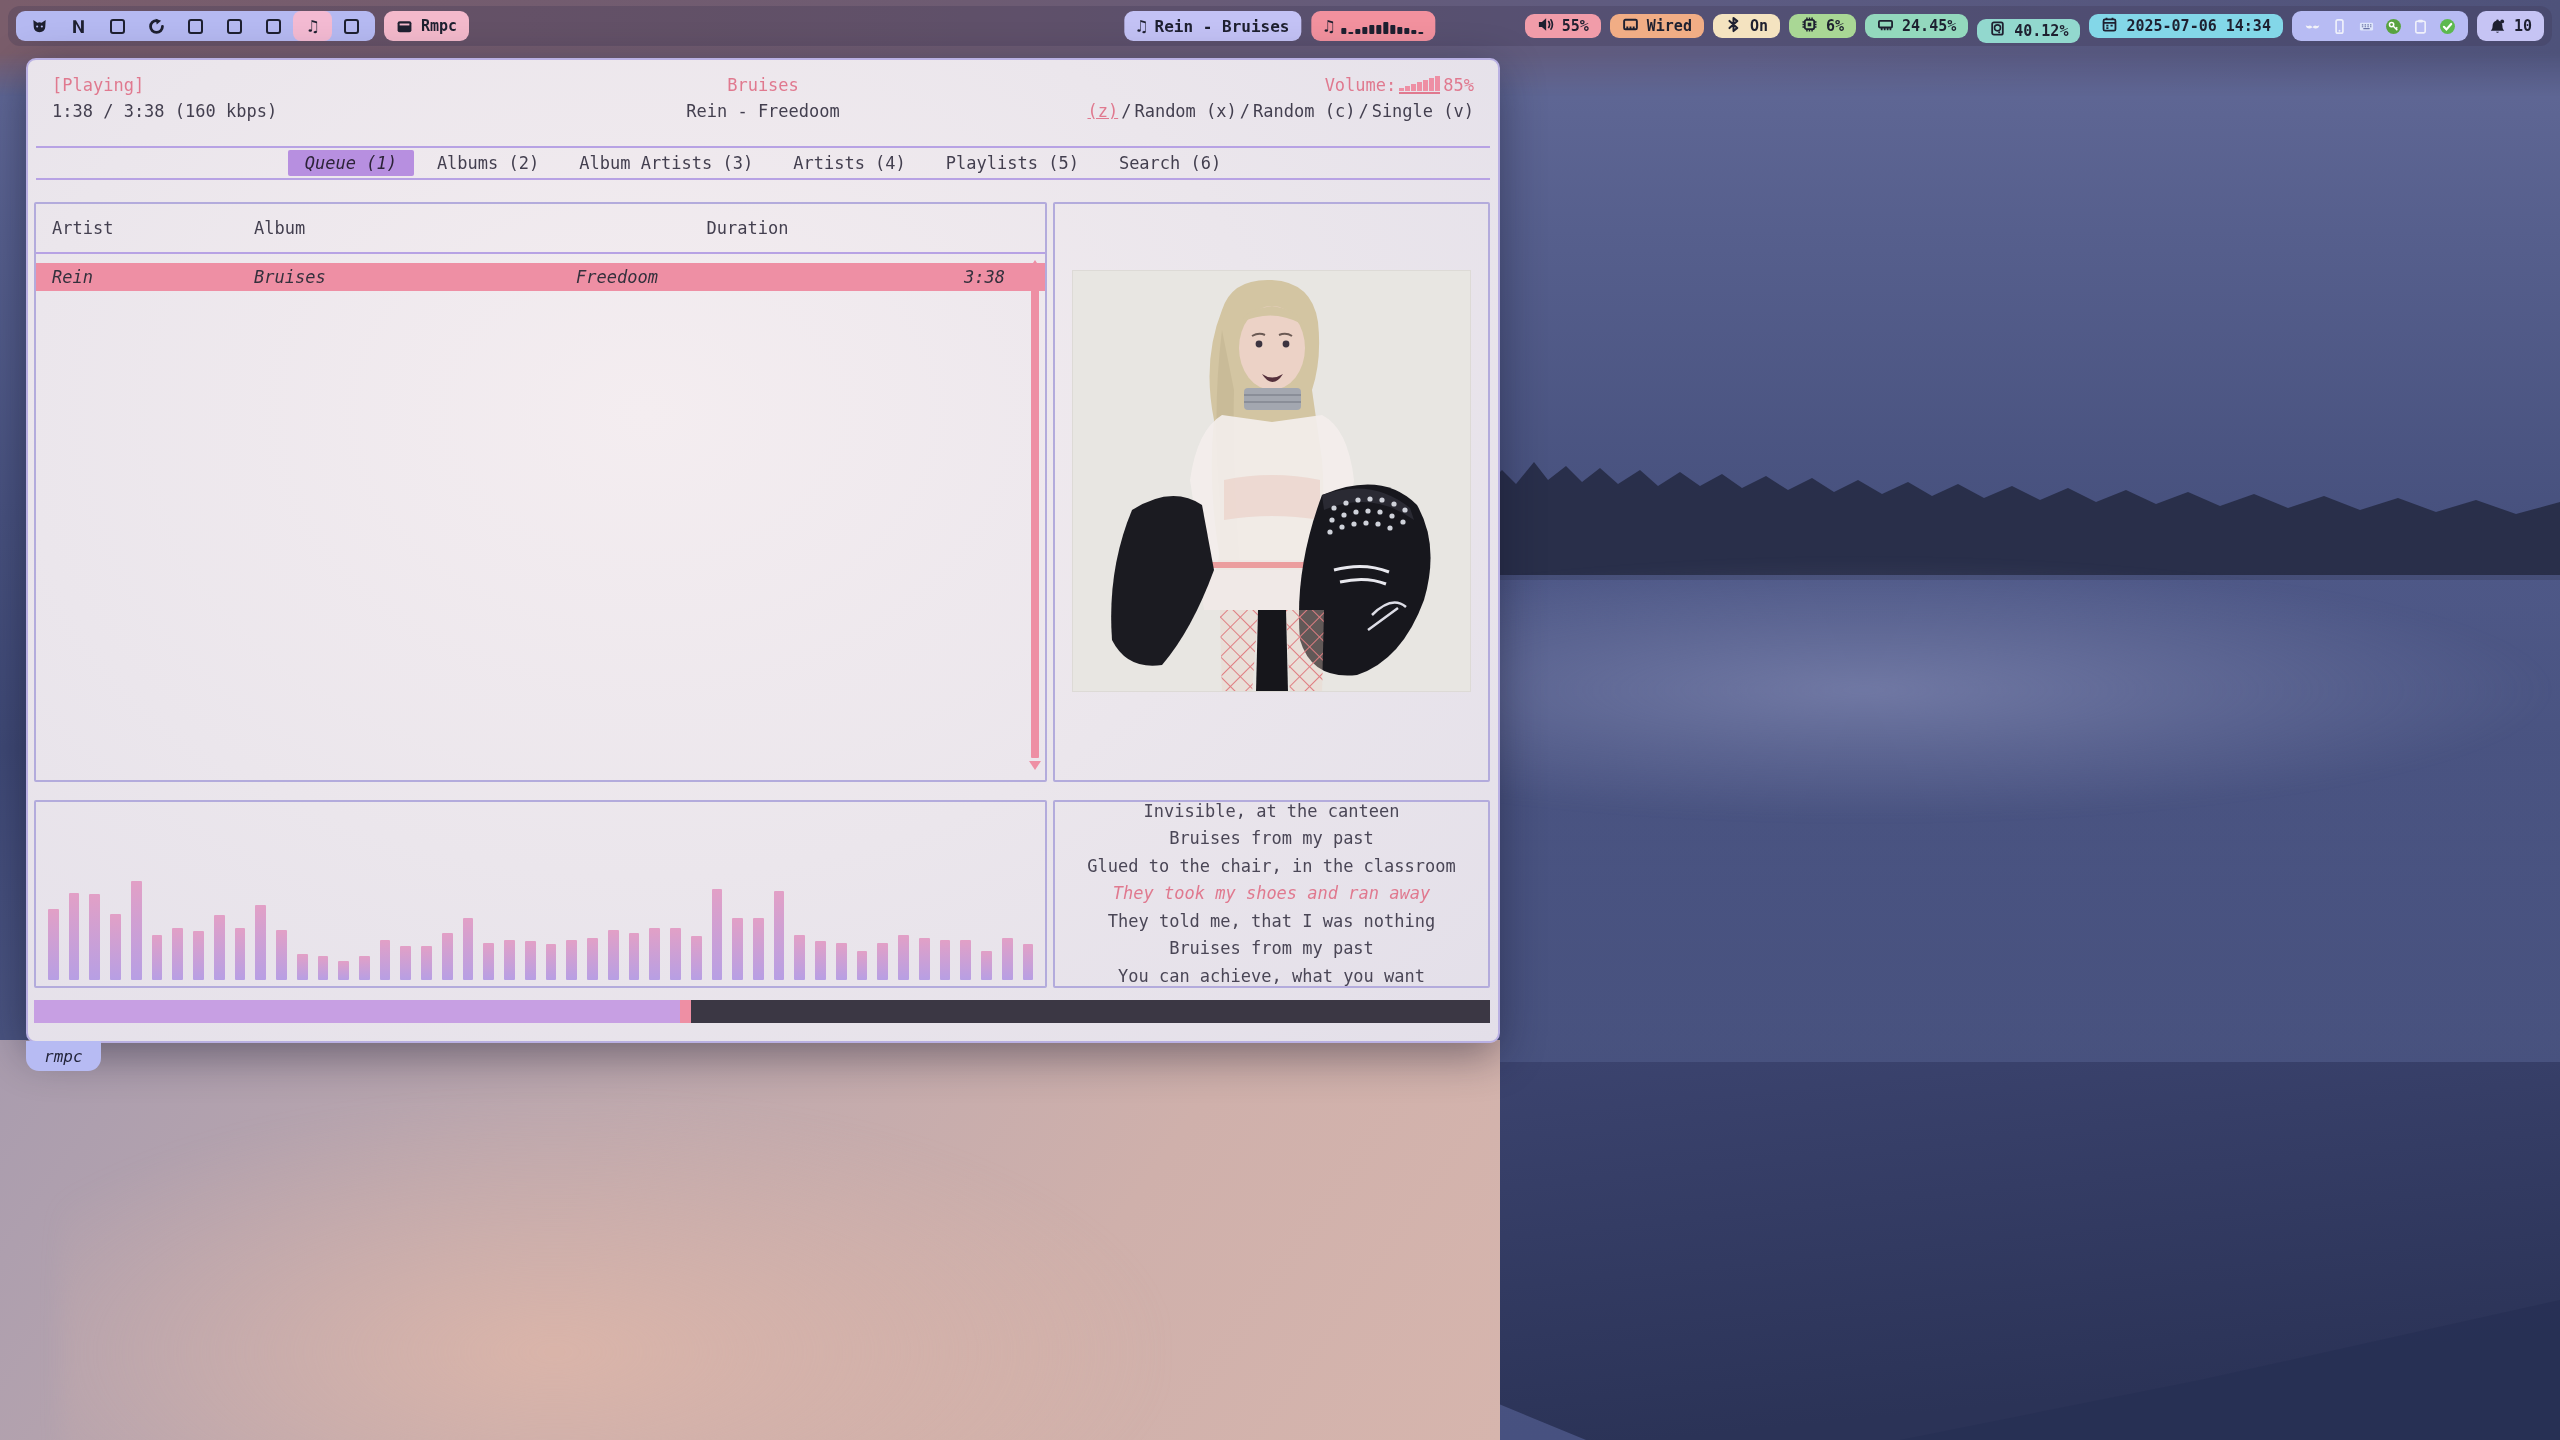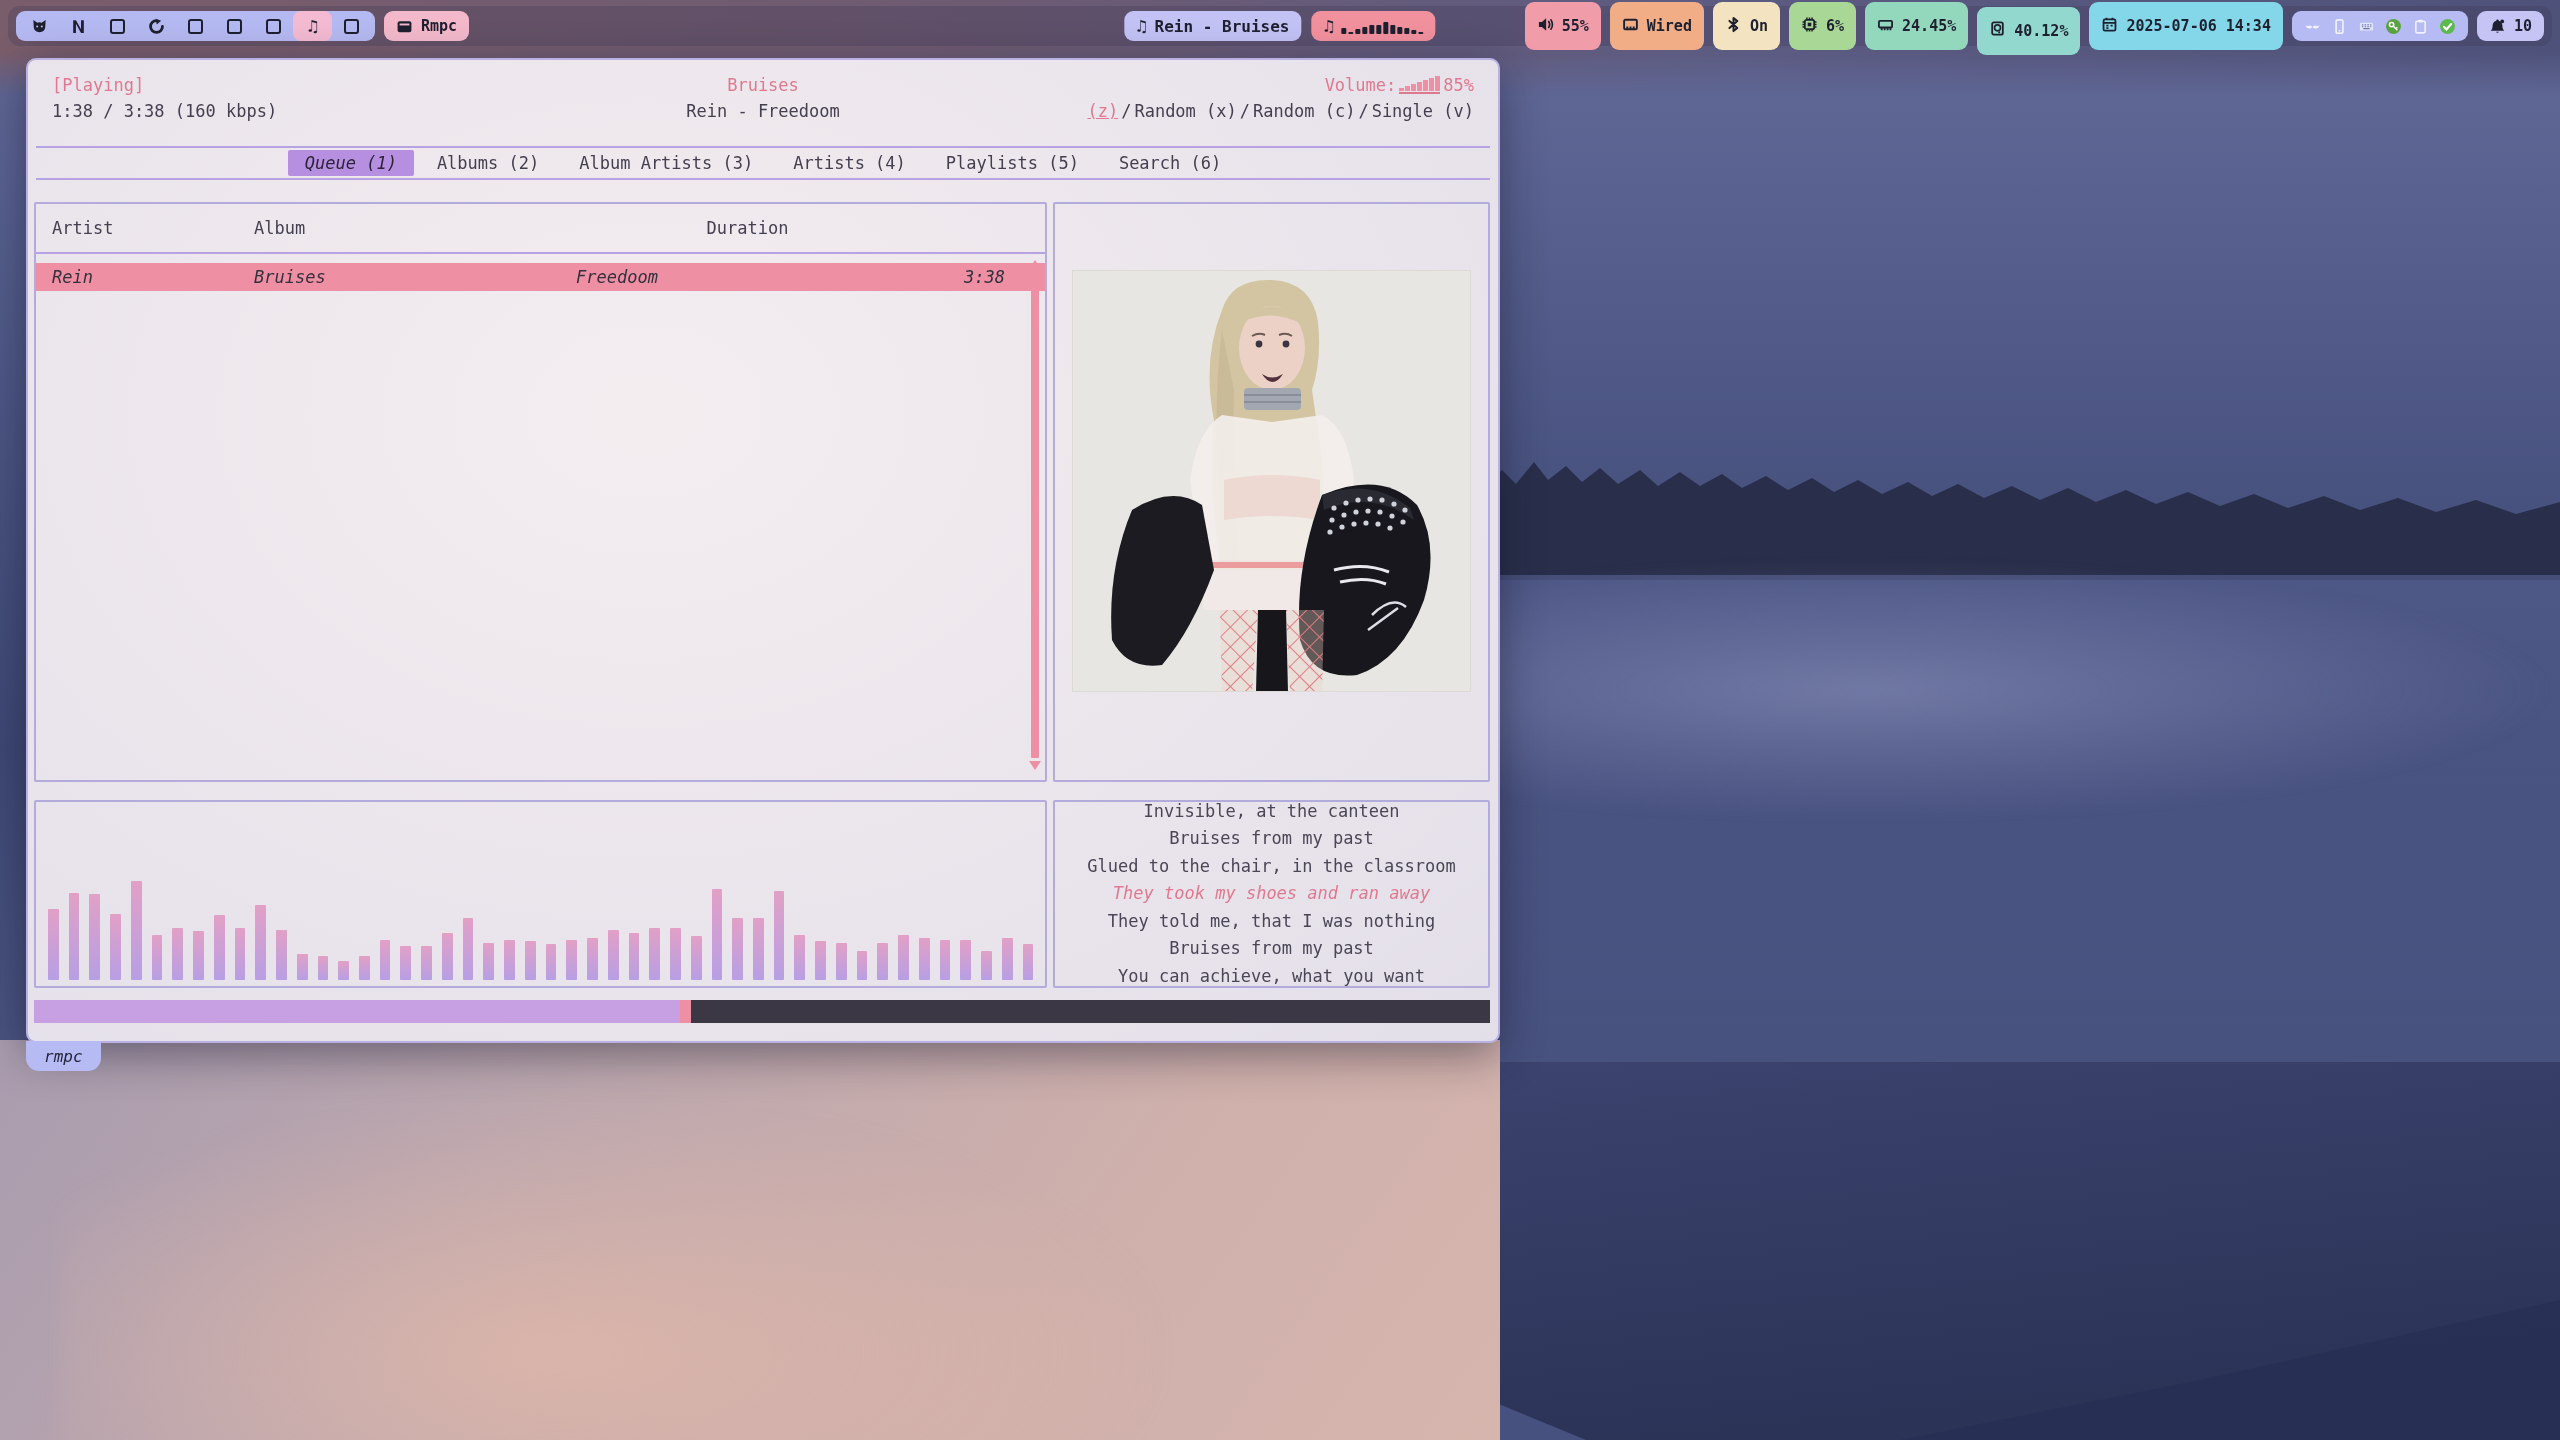--- a/index.html
+++ b/index.html
@@ -34,21 +34,21 @@
   .note-glyph{font-size:17px;line-height:1;}
   .task-pill{background:#f3b9cb;}
   .np-pill{background:#c3c2f5;font-size:16px;}
   .cava-pill{background:#f2919e;}
   .cava-bars{display:flex;align-items:flex-end;gap:2px;height:16px;}
   .cava-bars i{display:block;width:5px;background:#1e2030;border-radius:1px;}
   .tray-pill{background:#b7bbf3;gap:10px;}
   .bell-pill{background:#c6c4f4;}
   .pill svg{display:block;}
   ul.status-pills{list-style:none;margin:0;padding:0;display:flex;gap:9px;align-items:center;}
-  ul.status-pills li{display:flex;align-items:center;gap:8px;height:48px;border-radius:9px;padding:0 12px;}
+  ul.status-pills li{display:flex;align-items:center;gap:8px;height:24px;border-radius:9px;padding:0 12px;}
 
   
   .window{position:absolute;left:26px;top:58px;width:1474px;height:985px;box-sizing:border-box;
     border:2px solid #b9b0e3;border-radius:10px;
     background:radial-gradient(ellipse at 42% 36%,#f4edf0 0%,#ebe6ec 52%,#e3dfe9 100%);
     box-shadow:0 12px 44px rgba(18,18,40,.45);color:var(--text-dark);font-size:17px;}
   .window-tag{position:absolute;left:26px;top:1041px;height:30px;padding:0 18px;display:flex;align-items:center;
     background:#b7bbf3;color:#23243a;border-radius:0 0 13px 13px;font-style:italic;font-size:16px;}
   .hdr{position:absolute;left:24px;right:24px;top:12px;display:grid;grid-template-columns:1fr auto 1fr;line-height:26px;}
   .hdr .c{text-align:center;}

